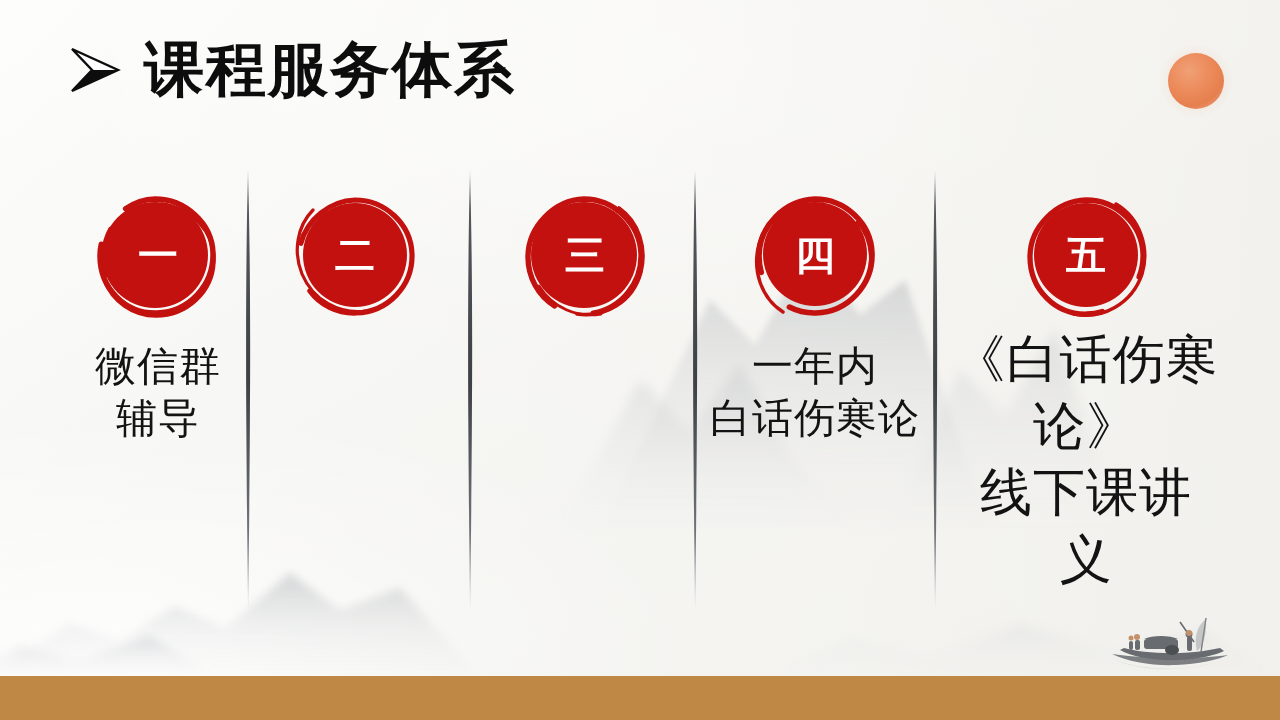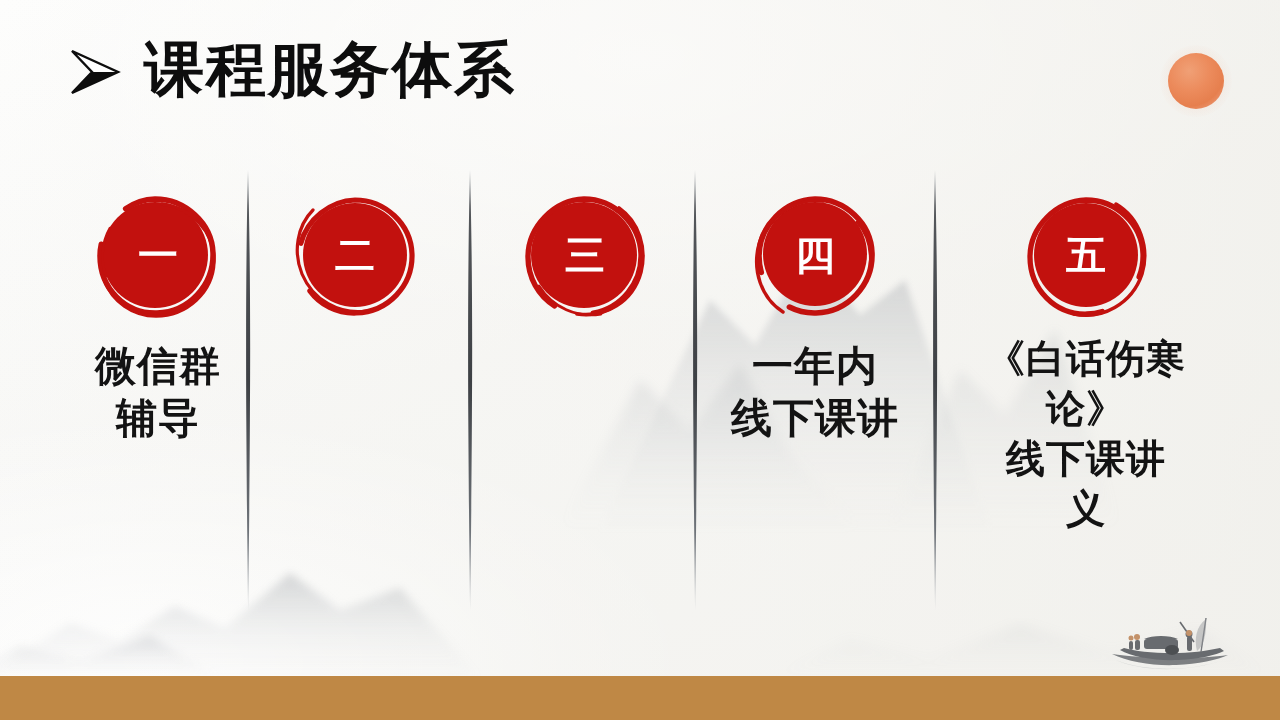--- a/index.html
+++ b/index.html
@@ -82,21 +82,21 @@
     border-radius: 50%;
     background: radial-gradient(circle, rgba(236,150,110,0.20) 0%, rgba(236,150,110,0.07) 55%, rgba(236,150,110,0) 75%);
   }
 
   
   .title-row {
     position: absolute;
     left: 68px;
     top: 40px;
     display: flex;
-    align-items: flex-end;
+    align-items: center;
     gap: 22px;
   }
   .title-bullet {
     display: block;
     width: 54px;
     height: 56px;
     flex: none;
   }
   .title-text {
     font-family: "Liberation Sans", "DejaVu Sans", sans-serif;
@@ -147,29 +147,29 @@
     color: #ffffff;
     line-height: 1;
     padding-bottom: 2px;
     letter-spacing: 0;
   }
 
   .col-label {
     margin-top: 18px;
     font-family: "Liberation Sans", "DejaVu Sans", sans-serif;
     font-size: 41px;
-    font-weight: 700;
+    font-weight: 400;
     color: #131313;
     line-height: 1.28;
     letter-spacing: 1px;
     white-space: pre-line;
   }
   .col-label.tall {
-    font-size: 39px;
-    margin-top: 12px;
+    font-size: 52px;
+    margin-top: 4px;
   }
 
   
   .divider {
     position: absolute;
     top: 170px;
     width: 16px;
     height: 440px;
   }
 
@@ -337,21 +337,21 @@
       <div class="badge">
         <svg class="badge-ring" viewBox="0 0 132 132">
           <circle cx="66" cy="64" r="52" fill="#c2110e"></circle>
           <path d="M66 9 C96 9 122 33 123 63 C124 95 99 122 67 123 C35 124 10 98 10 66 C10 36 36 10 66 9 Z" fill="none" stroke="#c2110e" stroke-width="5.6" stroke-linecap="round" stroke-dasharray="300 46" stroke-dashoffset="95"></path>
           <path d="M34 122 C12 108 3 80 10 54 C18 26 46 8 74 11" fill="none" stroke="#c2110e" stroke-width="3.4" stroke-linecap="round"></path>
           <path d="M108 32 C124 50 126 80 112 100" fill="none" stroke="#c2110e" stroke-width="2.8" stroke-linecap="round"></path>
         </svg>
         <div class="badge-num">四</div>
       </div>
       <div class="col-label">一年内
-线下课讲</div>
+白话伤寒论</div>
     </div>
 
     <div class="col" style="left:950px; width:272px; top:190px;">
       <div class="badge">
         <svg class="badge-ring" viewBox="0 0 132 132">
           <circle cx="66" cy="65" r="52" fill="#c2110e"></circle>
           <path d="M66 10 C96 10 122 34 123 64 C124 96 99 123 67 124 C35 125 10 99 10 67 C10 37 36 11 66 10 Z" fill="none" stroke="#c2110e" stroke-width="5.3" stroke-linecap="round" stroke-dasharray="285 52" stroke-dashoffset="175"></path>
           <path d="M96 14 C120 28 130 58 122 84 C112 114 82 130 54 124" fill="none" stroke="#c2110e" stroke-width="3.5" stroke-linecap="round"></path>
           <path d="M16 44 C6 64 8 88 22 104" fill="none" stroke="#c2110e" stroke-width="2.6" stroke-linecap="round"></path>
         </svg>

